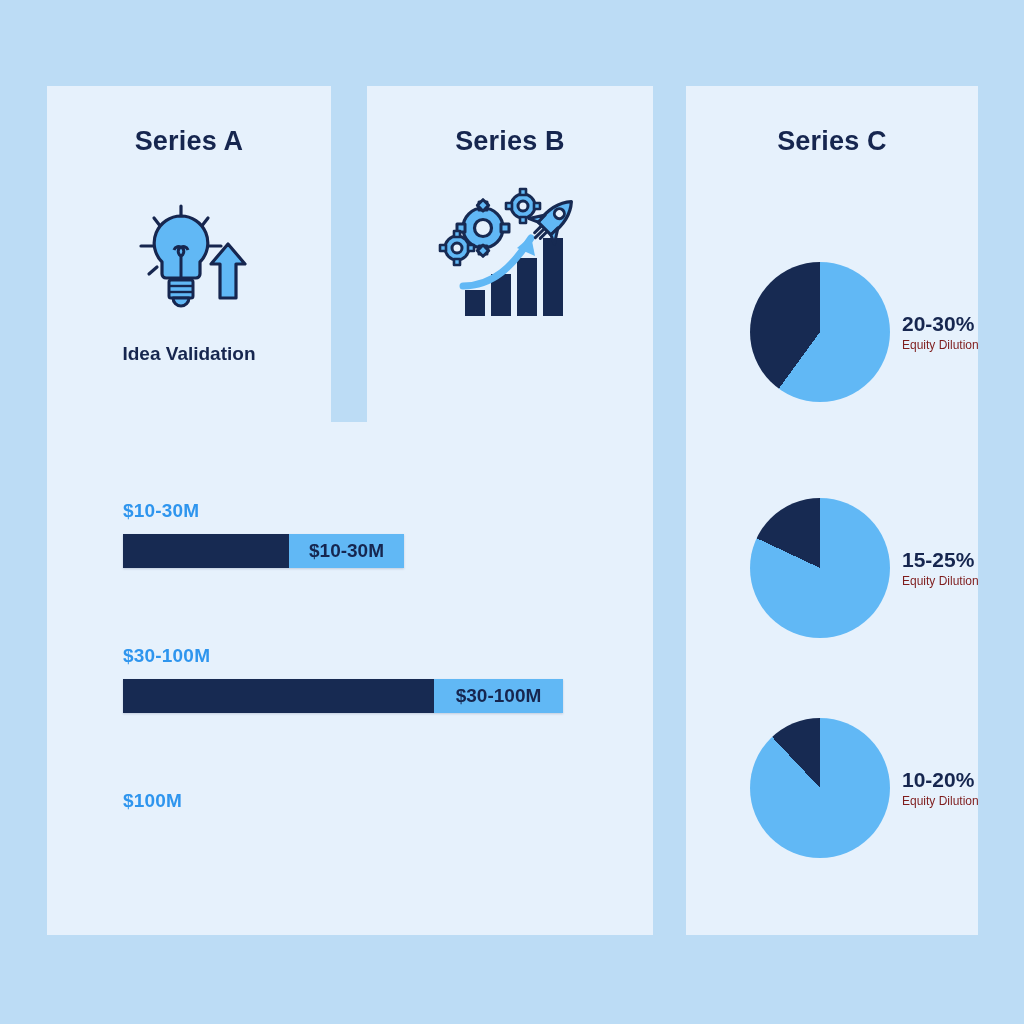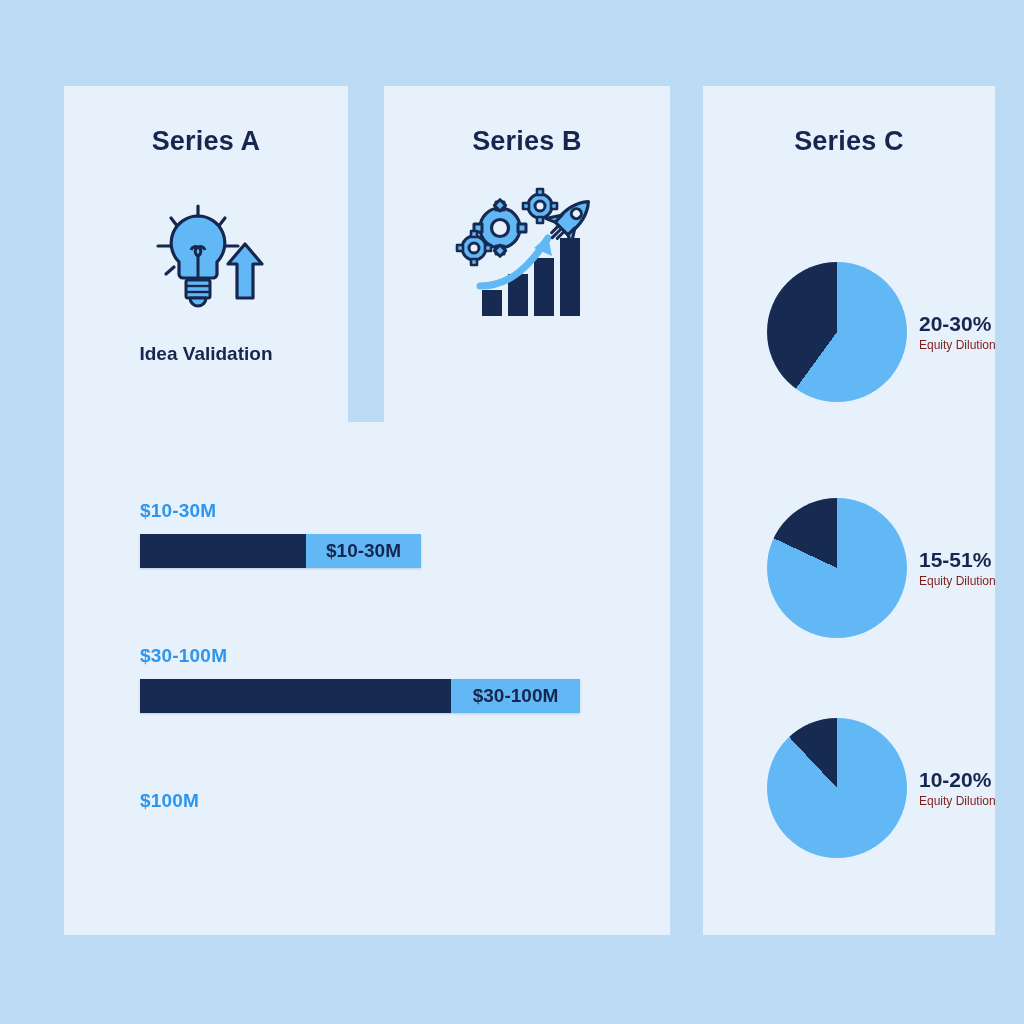--- a/index.html
+++ b/index.html
@@ -3,21 +3,21 @@
 <meta charset="utf-8">
 <style>
   html,body{margin:0;padding:0;}
   body{
     width:1024px;height:1024px;
     background:#bcdcf5;
     font-family:"Liberation Sans", sans-serif;
     overflow:hidden;
     position:relative;
   }
-  #stage{position:absolute;left:17px;top:0;width:1004px;height:1024px;}
+  #stage{position:absolute;left:0;top:0;width:1004px;height:1024px;}
 
   
   .panel{position:absolute;background:#e6f1fc;}
   #panel-left   {left:47px;  top:86px;  width:606px; height:849px;}
   #panel-right  {left:686px; top:86px;  width:292px; height:849px;}
   
   #divider-strip{position:absolute;left:331px;top:86px;width:36px;height:336px;background:#bcdcf5;}
 
   
   .col-head{position:absolute;text-align:center;}
@@ -186,21 +186,21 @@
       <div class="pie-row" id="pie-0" style="top: 262px;">
         <div class="pie" style="background: conic-gradient(from 216deg, rgb(23, 42, 82) 0deg, rgb(23, 42, 82) 144deg, rgb(97, 184, 245) 144deg, rgb(97, 184, 245) 360deg);"></div>
         <div class="pie-text">
           <div class="pie-pct">20-30%</div>
           <div class="pie-sub">Equity Dilution</div>
         </div>
       </div>
       <div class="pie-row" id="pie-1" style="top: 498px;">
         <div class="pie" style="background: conic-gradient(from 295.2deg, rgb(23, 42, 82) 0deg, rgb(23, 42, 82) 64.8deg, rgb(97, 184, 245) 64.8deg, rgb(97, 184, 245) 360deg);"></div>
         <div class="pie-text">
-          <div class="pie-pct">15-51%</div>
+          <div class="pie-pct">15-25%</div>
           <div class="pie-sub">Equity Dilution</div>
         </div>
       </div>
       <div class="pie-row" id="pie-2" style="top: 718px;">
         <div class="pie" style="background: conic-gradient(from 316.8deg, rgb(23, 42, 82) 0deg, rgb(23, 42, 82) 43.2deg, rgb(97, 184, 245) 43.2deg, rgb(97, 184, 245) 360deg);"></div>
         <div class="pie-text">
           <div class="pie-pct">10-20%</div>
           <div class="pie-sub">Equity Dilution</div>
         </div>
       </div>

